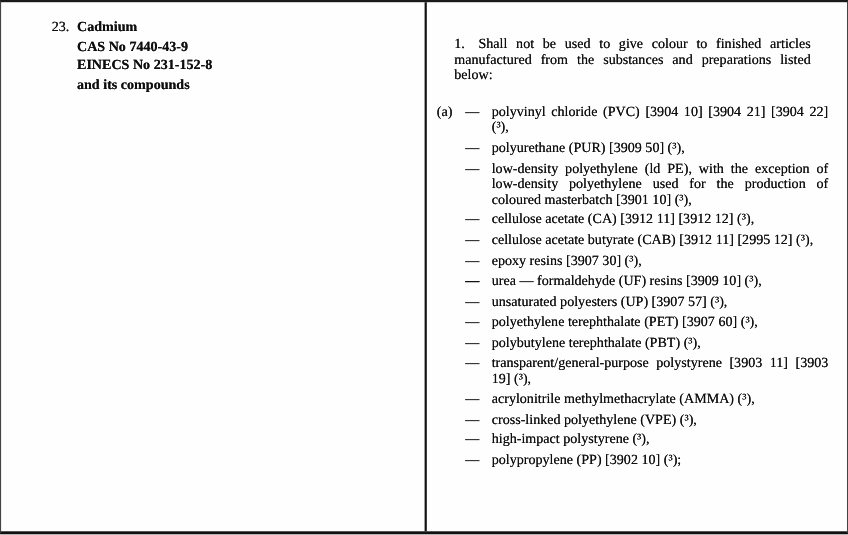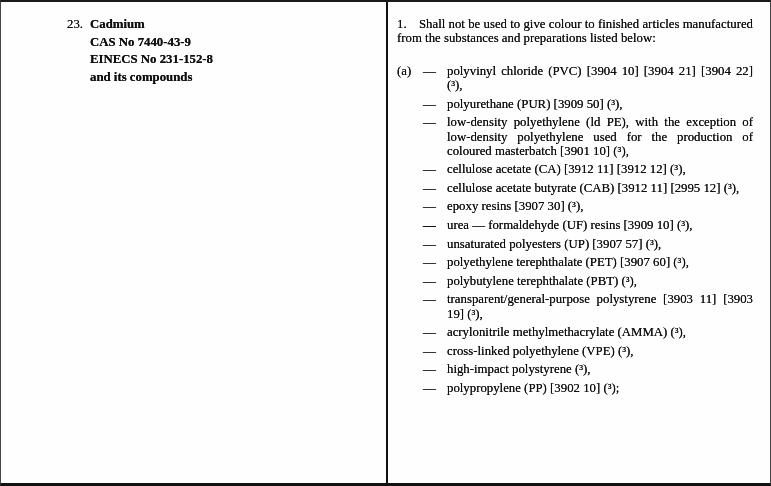--- a/index.html
+++ b/index.html
@@ -20,39 +20,39 @@
     border-right: 1px solid #444444;
     display: flex;
     background: #fefefe;
   }
   
   .ink { text-shadow: 0 0 0.55px rgba(0,0,0,0.85); }
 
   .left-cell {
     width: 387px;
     border-right: 2px solid #111111;
-    padding: 14px 24px 0 66px;
+    padding: 14px 24px 0 46px;
     font-size: 12.8px;
     line-height: 17.6px;
   }
   .entry { display: flex; }
   .entry-number {
     width: 23px;
     flex: 0 0 23px;
   }
   .entry-lines { flex: 1; font-weight: bold; }
 
   .right-cell {
     flex: 1;
     padding: 15px 17px 0 9px;
     font-size: 12.8px;
     line-height: 14.1px;
   }
   .intro {
-    margin: 0;
+    margin: 16px;
     text-align: justify;
   }
   .intro-num { display: inline-block; min-width: 22px; }
 
   .list { margin-top: 19px; }
   .item {
     position: relative;
     padding-left: 50px;
     text-align: justify;
     margin-top: 4.5px;

